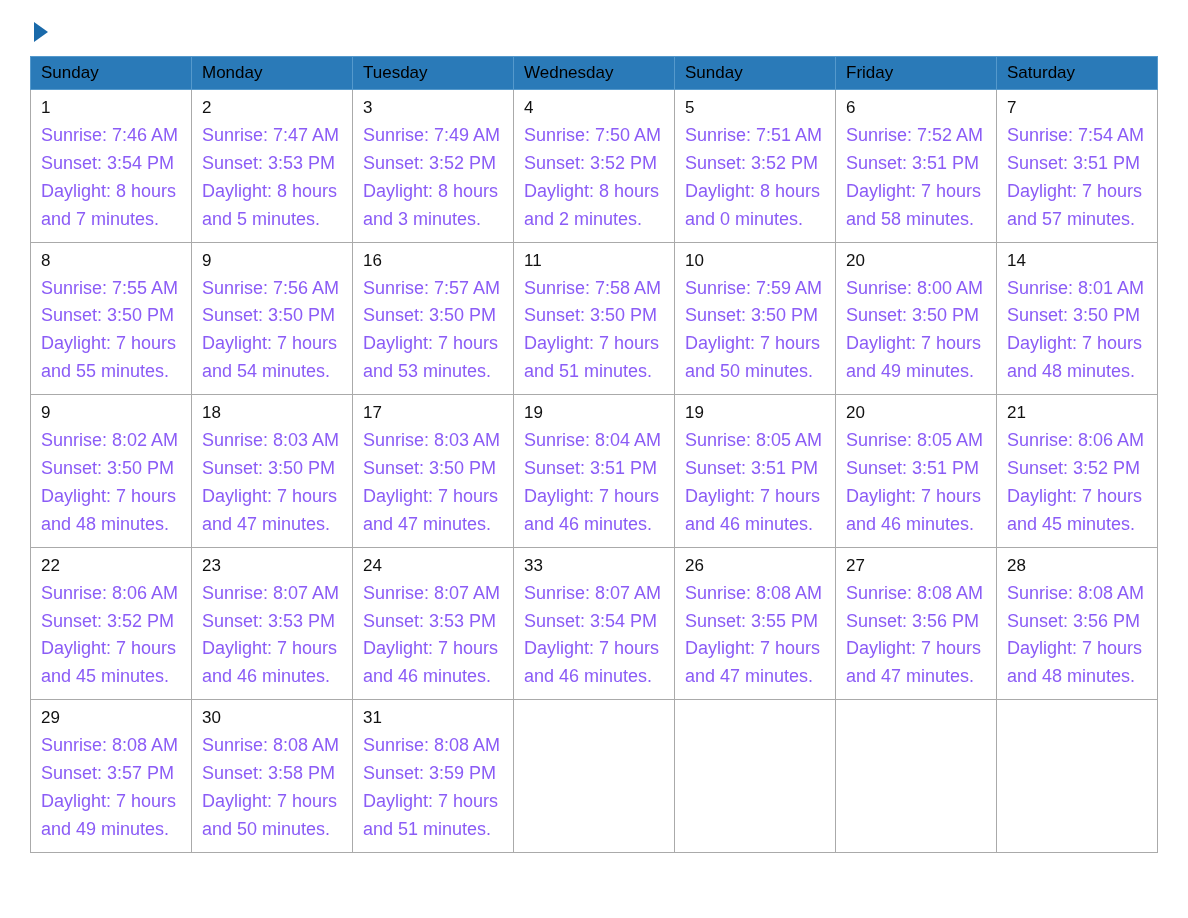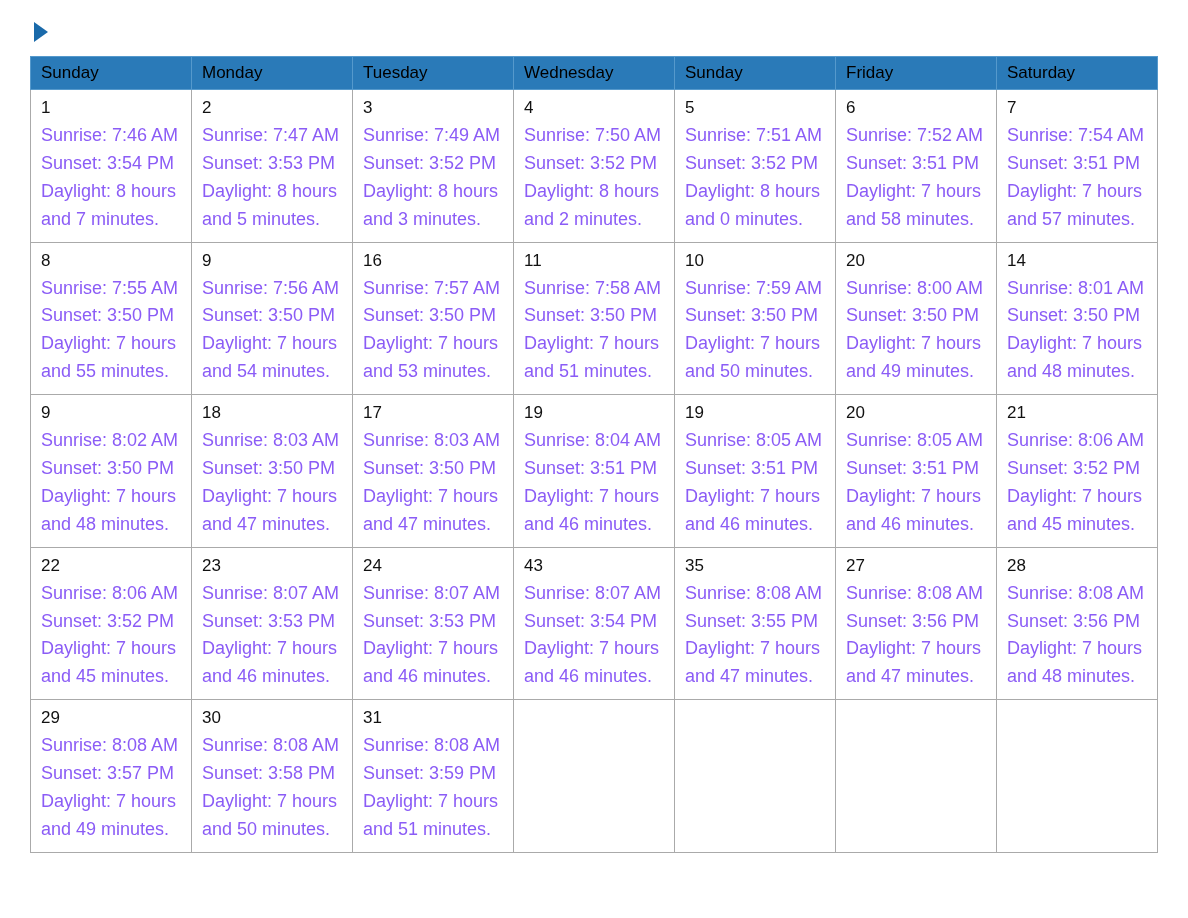--- a/index.html
+++ b/index.html
@@ -227,25 +227,25 @@
         </td>
         <td>
           <div class="day-number">23</div>
           <div class="day-info">Sunrise: 8:07 AM<br>Sunset: 3:53 PM<br>Daylight: 7 hours and 46 minutes.</div>
         </td>
         <td>
           <div class="day-number">24</div>
           <div class="day-info">Sunrise: 8:07 AM<br>Sunset: 3:53 PM<br>Daylight: 7 hours and 46 minutes.</div>
         </td>
         <td>
-          <div class="day-number">43</div>
+          <div class="day-number">33</div>
           <div class="day-info">Sunrise: 8:07 AM<br>Sunset: 3:54 PM<br>Daylight: 7 hours and 46 minutes.</div>
         </td>
         <td>
-          <div class="day-number">35</div>
+          <div class="day-number">26</div>
           <div class="day-info">Sunrise: 8:08 AM<br>Sunset: 3:55 PM<br>Daylight: 7 hours and 47 minutes.</div>
         </td>
         <td>
           <div class="day-number">27</div>
           <div class="day-info">Sunrise: 8:08 AM<br>Sunset: 3:56 PM<br>Daylight: 7 hours and 47 minutes.</div>
         </td>
         <td>
           <div class="day-number">28</div>
           <div class="day-info">Sunrise: 8:08 AM<br>Sunset: 3:56 PM<br>Daylight: 7 hours and 48 minutes.</div>
         </td>

